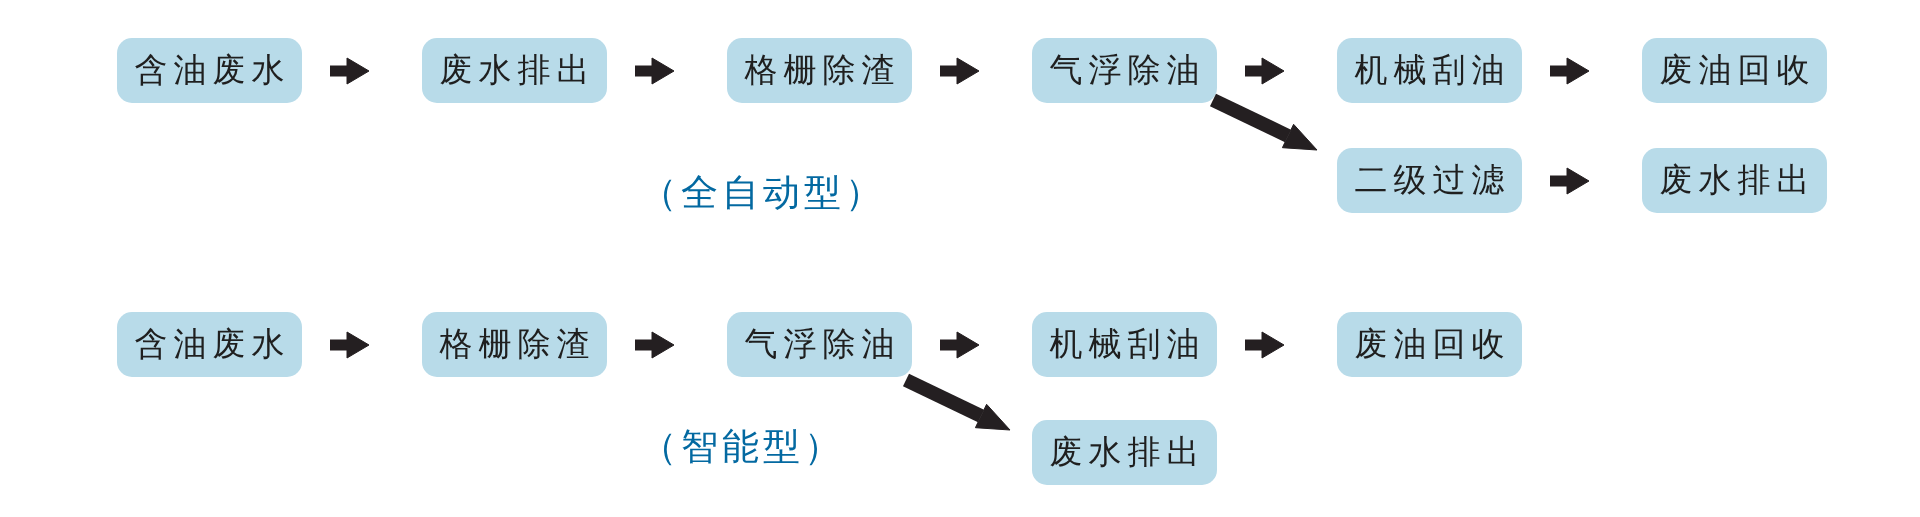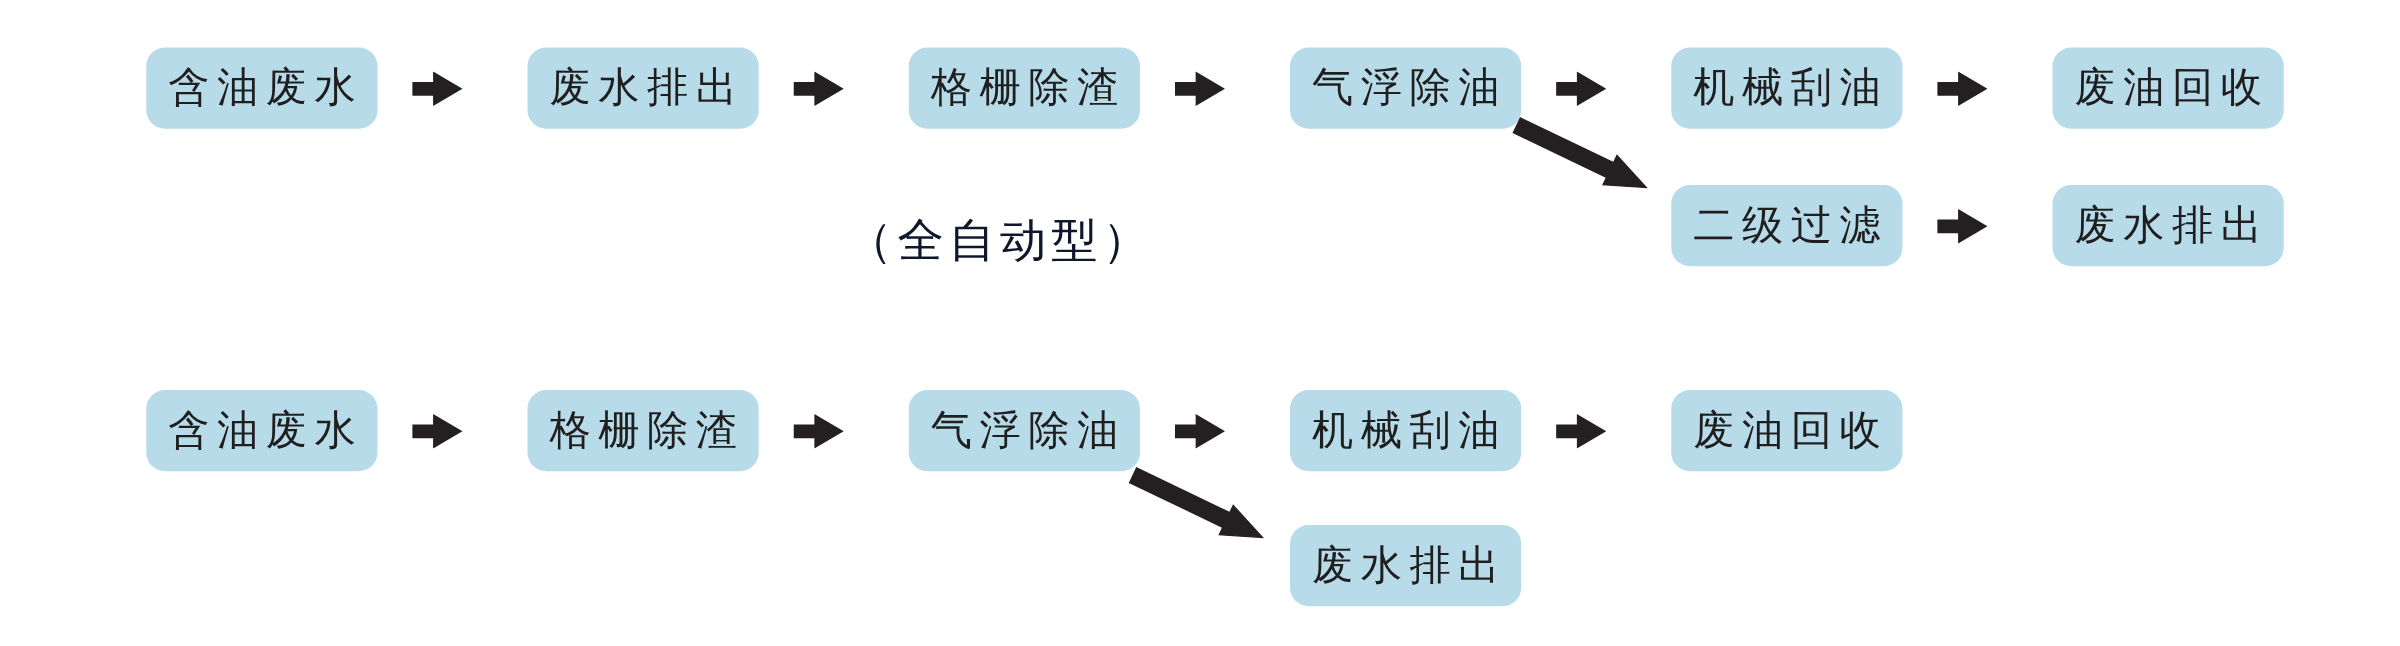--- a/index.html
+++ b/index.html
@@ -21,24 +21,23 @@
     text-indent:6px; 
     color:#1f1f1f;
     white-space:nowrap;
     margin-left:12px;
   }
   .harrow { position:absolute; width:40px; height:28px; }
   .darrow { position:absolute; width:115px; height:62px; }
   .typelabel {
     position:absolute;
     width:320px;
-    text-align:center;
     font-size:37px;
     letter-spacing:4px;
-    color:#0f172a;
+    color:#0369a1;
     white-space:nowrap;
   }
   
   .c1{left:105px;} .c2{left:410px;} .c3{left:715px;}
   .c4{left:1020px;} .c5{left:1325px;} .c6{left:1630px;}
   .r1{top:38px;} .r1b{top:148px;} .r2{top:312px;} .r2b{top:420px;}
   .ar1{top:57px;} .ar1b{top:167px;} .ar2{top:331px;}
   .ga1{left:330px;} .ga2{left:635px;} .ga3{left:940px;}
   .ga4{left:1245px;} .ga5{left:1550px;}
   svg .ink { fill:#241f21; stroke:#241f21; }
@@ -103,14 +102,15 @@
     </svg>
   <svg class="harrow ga4 ar2" viewBox="0 0 40 28">
       <path class="ink" d="M0 9 L17 9 L17 1 L39 14 L17 27 L17 19 L0 19 Z"></path>
     </svg>
 
   <svg class="darrow" style="left:898px; top:372px;" viewBox="0 0 115 62">
     <line class="ink" x1="8" y1="8" x2="83" y2="44" stroke-width="14"></line>
     <polygon class="ink" points="112,58 88.6,32.3 77.4,55.7"></polygon>
   </svg>
 
+  <div class="typelabel" style="left:640px; top:422px;">（智能型）</div>
 
 </div>
 
 </body></html>

